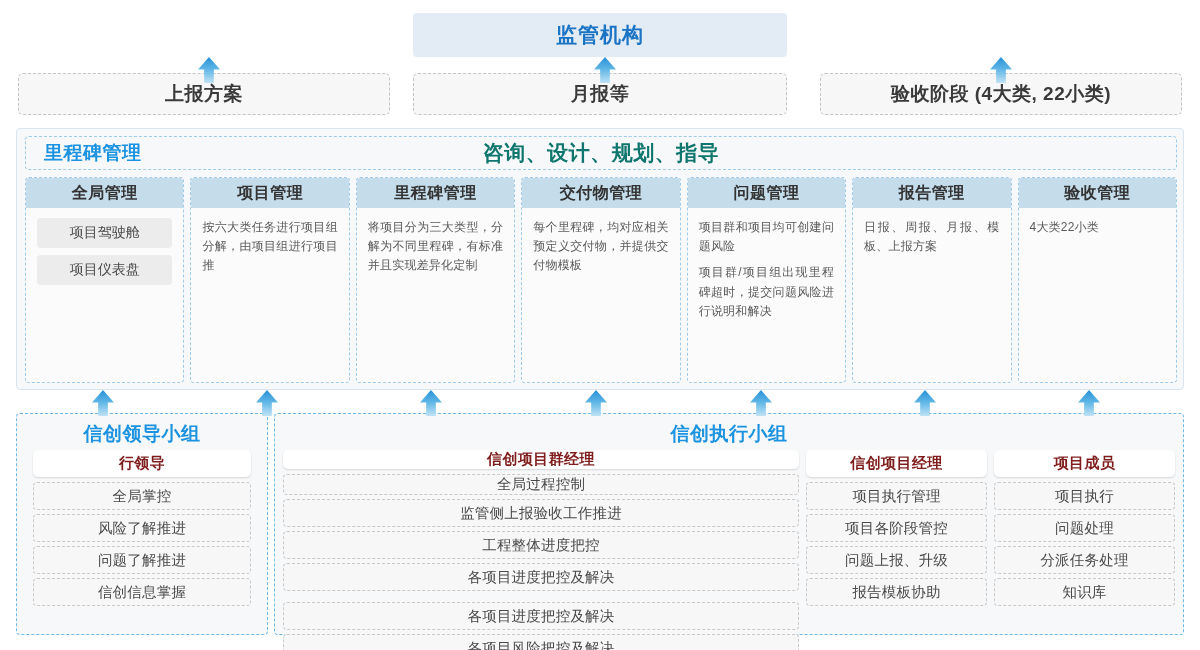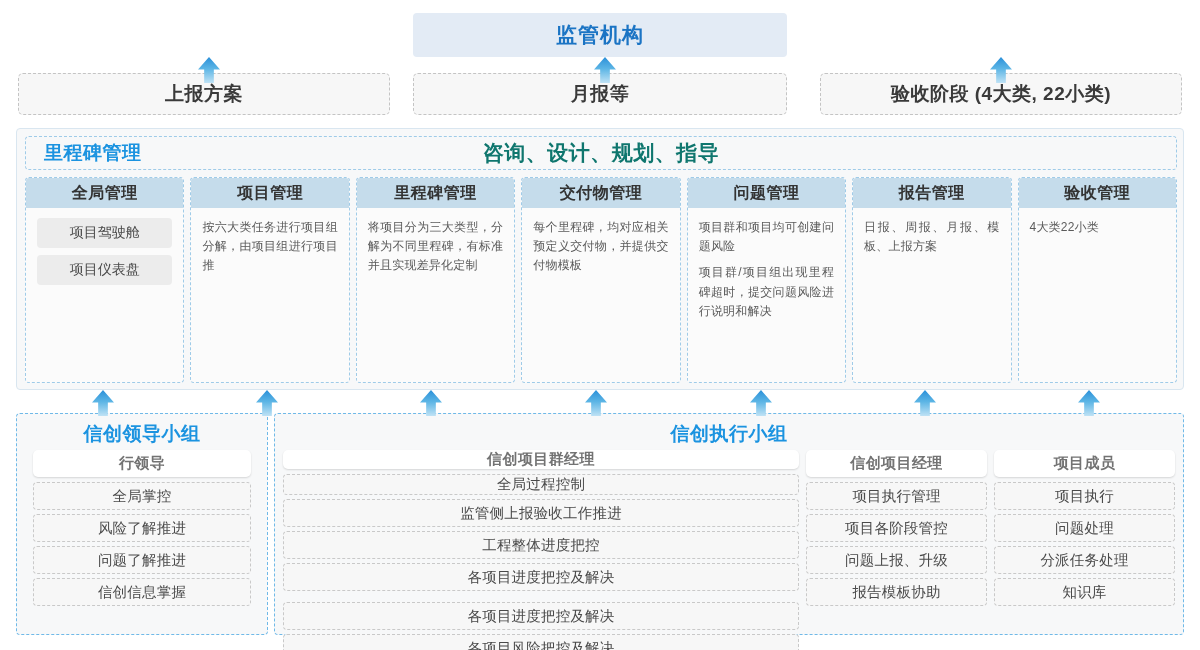--- a/index.html
+++ b/index.html
@@ -93,21 +93,21 @@
   .group-title {
     text-align: center; color: #1b93e0; font-size: 19px; font-weight: bold;
     letter-spacing: .5px; line-height: 28px; height: 30px;
   }
   .group-title.right-align { text-align: center; }
 
   .role-head {
     background: #ffffff; border-radius: 5px; height: 27px;
     box-shadow: 0 1px 2px rgba(0,0,0,.14);
     display: flex; align-items: center; justify-content: center;
-    color: #737373; font-size: 15px; font-weight: bold; letter-spacing: .4px;
+    color: #7f1d1d; font-size: 15px; font-weight: bold; letter-spacing: .4px;
     margin-bottom: 5px;
   }
   .task {
     background: #f7f7f7; border: 1px dashed #c9c9c9; border-radius: 4px;
     height: 28px; display: flex; align-items: center; justify-content: center;
     color: #4a4a4a; font-size: 14.5px; letter-spacing: .2px; margin-bottom: 4px;
   }
 
   .exec-cols { display: flex; gap: 7px; height: 186px; }
   .exec-pm-group { flex: 0 0 516px; display: flex; flex-direction: column; }

